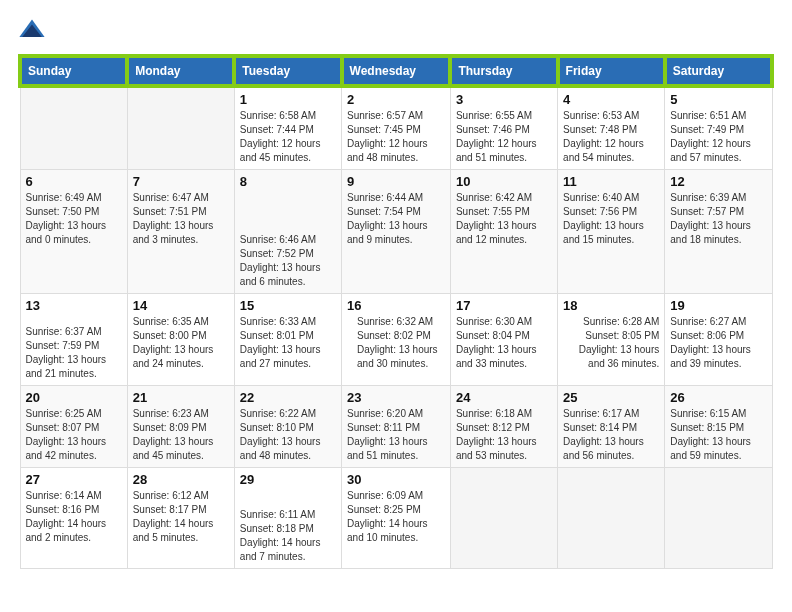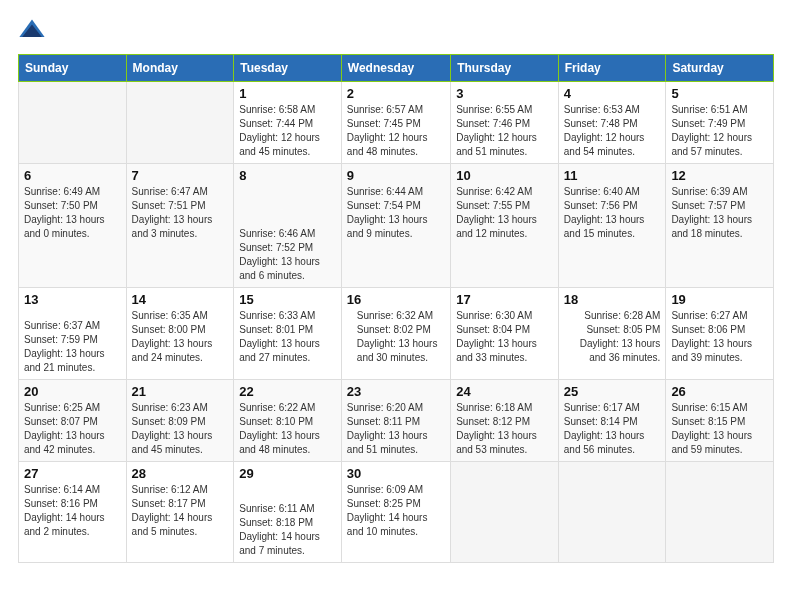--- a/index.html
+++ b/index.html
@@ -65,21 +65,21 @@
       border-collapse: collapse;
       font-size: 11px;
     }
     .calendar th {
       background: #2a6db5;
       color: #fff;
       font-size: 12px;
       font-weight: bold;
       padding: 6px 6px;
       text-align: left;
-      border: 1px solid #84cc16;
+      border: 4px solid #84cc16;
     }
     .calendar td {
       border: 1px solid #ddd;
       vertical-align: top;
       padding: 4px 5px;
       min-width: 100px;
       min-height: 72px;
       background: #fff;
     }
     .calendar tr:nth-child(even) td {

